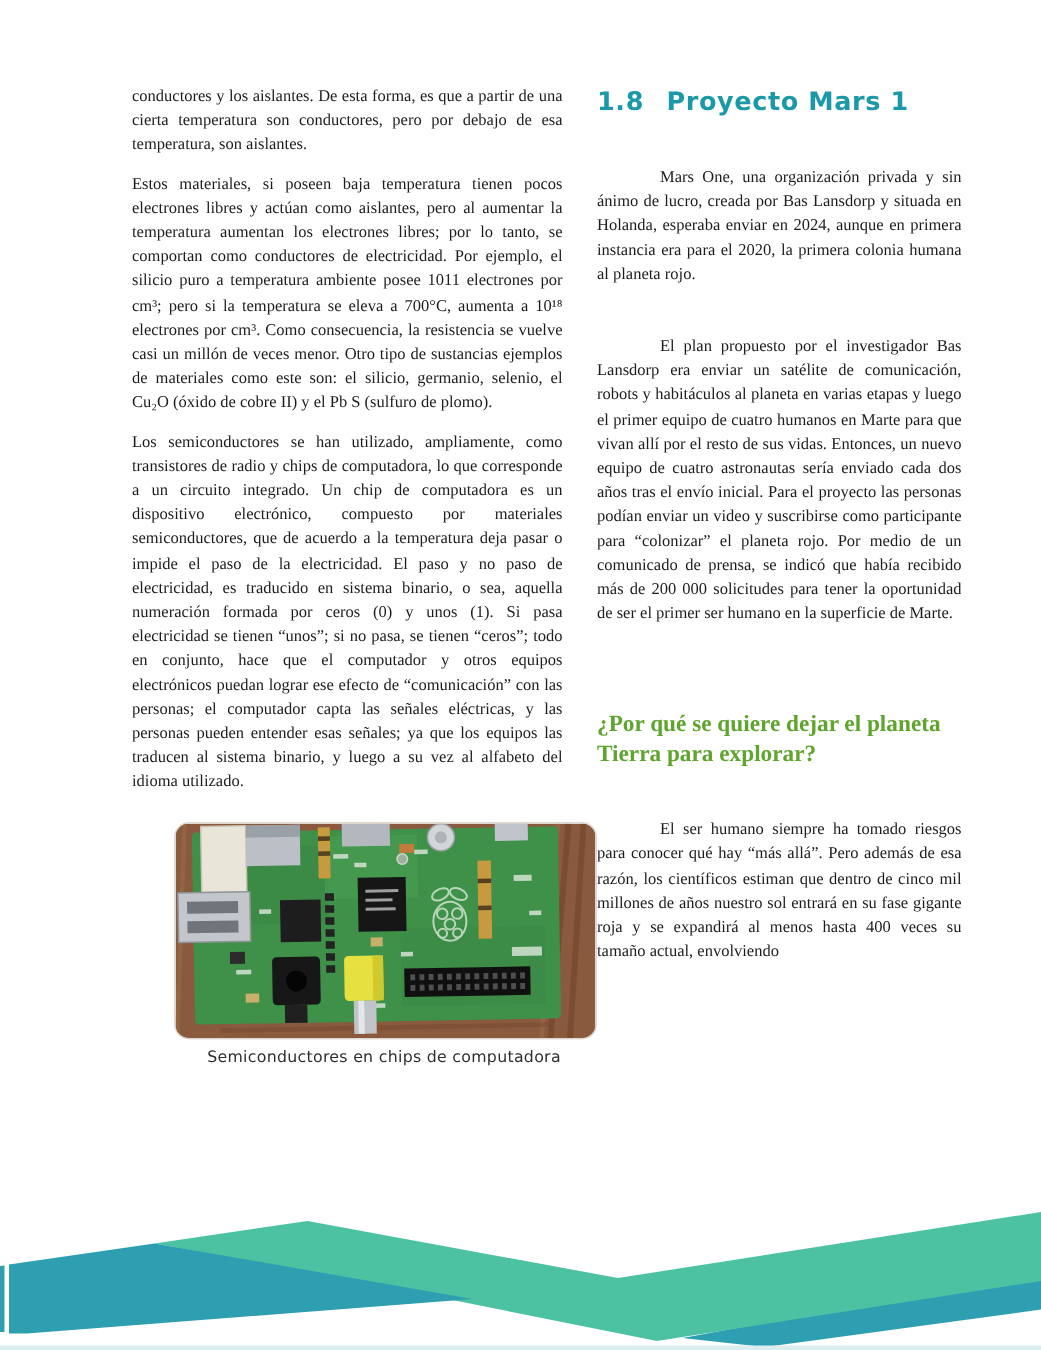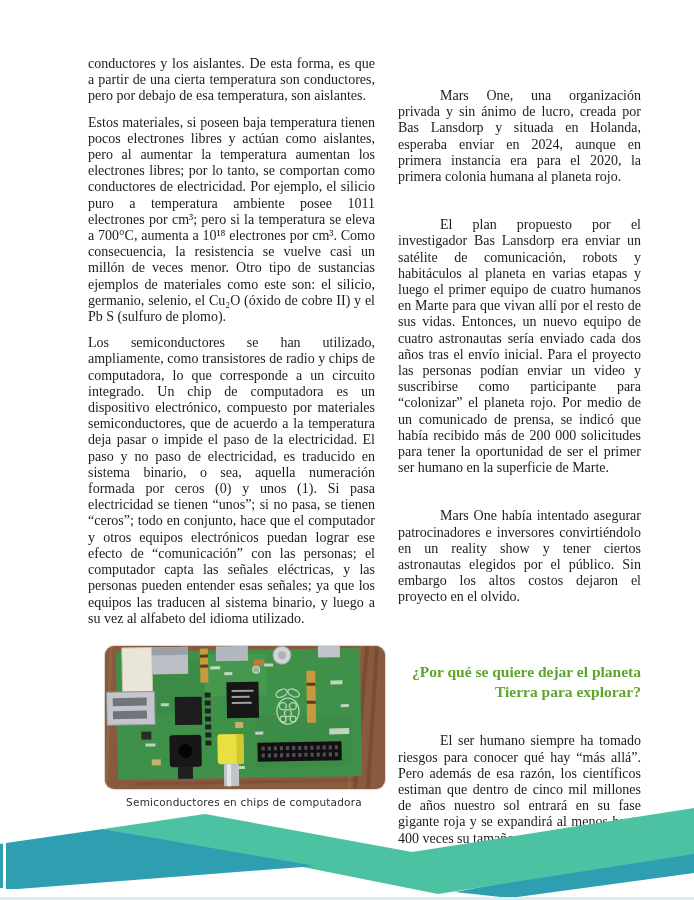--- a/index.html
+++ b/index.html
@@ -1,28 +1,28 @@
 <!DOCTYPE html>
 <html style="--heading-teal: #1b99a9; --subheading-green: #5ea42d; --ribbon-green: #4cc2a2; --ribbon-teal: #2d9fb0; --page-number-teal: #1b99a9; --pcb-green: #3f9149; --wood-brown: #8a5a3e; --rca-yellow: #e6e040;"><head>
 <meta charset="utf-8">
 <style>
   html,body{margin:0;padding:0;background:#ffffff;}
   .page{position:relative;width:694px;height:900px;background:#ffffff;overflow:hidden;
         font-family:"Liberation Serif", serif;color:#1c1c1c;}
   .col{position:absolute;top:56px;}
   .col-left{left:88px;width:287px;}
   .col-right{left:398px;width:243px;}
-  p.body{margin:0 0 10px 0;font-size:14px;line-height:16.2px;text-align:justify;color:#1c1c1c;}
+  p.body{margin:0 0 10px 0;font-size:11px;line-height:16.2px;text-align:justify;color:#1c1c1c;}
   .col-right p.body{text-indent:42px;margin-top:32px;}
   h1.section{display:flex;gap:15px;align-items:baseline;margin:2px 0 14px 0;
      font-family:"DejaVu Sans", sans-serif;font-weight:bold;font-size:17px;
      letter-spacing:.4px;color:var(--heading-teal,#1b99a9);}
   h2.subsection{margin:56px 0 10px 0;font-family:"Liberation Serif", serif;font-weight:bold;
-     font-size:15.5px;line-height:1.28;color:var(--subheading-green,#5ea42d);text-align:right;}
-  figure{margin:18px 0 0 16px;padding:0;width:282px;}
+     font-size:15.5px;line-height:1.28;color:var(--subheading-green,#5ea42d);}
+  figure{margin:18px 0 0 28px;padding:0;width:282px;}
   .photo{width:280px;height:143px;border-radius:10px;overflow:hidden;border:1px solid #ddd8d2;}
   .photo svg{display:block;}
   figcaption{width:280px;margin-top:6px;text-align:center;
      font-family:"DejaVu Sans", sans-serif;font-size:10.5px;letter-spacing:.2px;color:#2e2e2e;}
   footer{position:absolute;left:0;top:800px;width:694px;height:100px;}
   footer svg.ribbon{position:absolute;left:0;top:0;}
 </style>
 </head>
 <body>
 
@@ -131,23 +131,26 @@
             <rect x="118" y="118" width="15" height="22" fill="#c0c4c9"></rect>
             <rect x="121" y="118" width="4" height="22" fill="#e4e7ea"></rect>
           </g>
         </svg>
       </div>
       <figcaption>Semiconductores en chips de computadora</figcaption>
     </figure>
   </section>
 
   <section class="col col-right">
+    <h1 class="section">
+      <span>1.8</span>
+      <span>Proyecto Mars 1</span>
+    </h1>
     <p class="body">Mars One, una organización privada y sin ánimo de lucro, creada por Bas Lansdorp y situada en Holanda, esperaba enviar en 2024, aunque en primera instancia era para el 2020, la primera colonia humana al planeta rojo.</p>
     <p class="body">El plan propuesto por el investigador Bas Lansdorp era enviar un satélite de comunicación, robots y habitáculos al planeta en varias etapas y luego el primer equipo de cuatro humanos en Marte para que vivan allí por el resto de sus vidas. Entonces, un nuevo equipo de cuatro astronautas sería enviado cada dos años tras el envío inicial. Para el proyecto las personas podían enviar un video y suscribirse como participante para “colonizar” el planeta rojo. Por medio de un comunicado de prensa, se indicó que había recibido más de 200 000 solicitudes para tener la oportunidad de ser el primer ser humano en la superficie de Marte.</p>
-    <p class="body">Mars One había intentado asegurar patrocinadores e inversores convirtiéndolo en un reality show y tener ciertos astronautas elegidos por el público. Sin embargo los altos costos dejaron el proyecto en el olvido.</p>
     <h2 class="subsection">¿Por qué se quiere dejar el planeta Tierra para explorar?</h2>
     <p class="body">El ser humano siempre ha tomado riesgos para conocer qué hay “más allá”. Pero además de esa razón, los científicos estiman que dentro de cinco mil millones de años nuestro sol entrará en su fase gigante roja y se expandirá al menos hasta 400 veces su tamaño actual, envolviendo</p>
   </section>
 
   <footer>
     <svg class="ribbon" width="694" height="100" viewBox="0 0 694 100" xmlns="http://www.w3.org/2000/svg">
       <polygon points="455,92 694,48 694,73 510,98" fill="#2d9fb0"></polygon>
       <polygon points="103,29 205,14 412,52 694,8 694,54 438,94 233,53" fill="#4cc2a2"></polygon>
       <polygon points="6,43 103,29 315,66 18,89 6,89" fill="#2d9fb0"></polygon>
       <polygon points="0,44 3,43.6 3,88 0,88" fill="#2d9fb0"></polygon>

